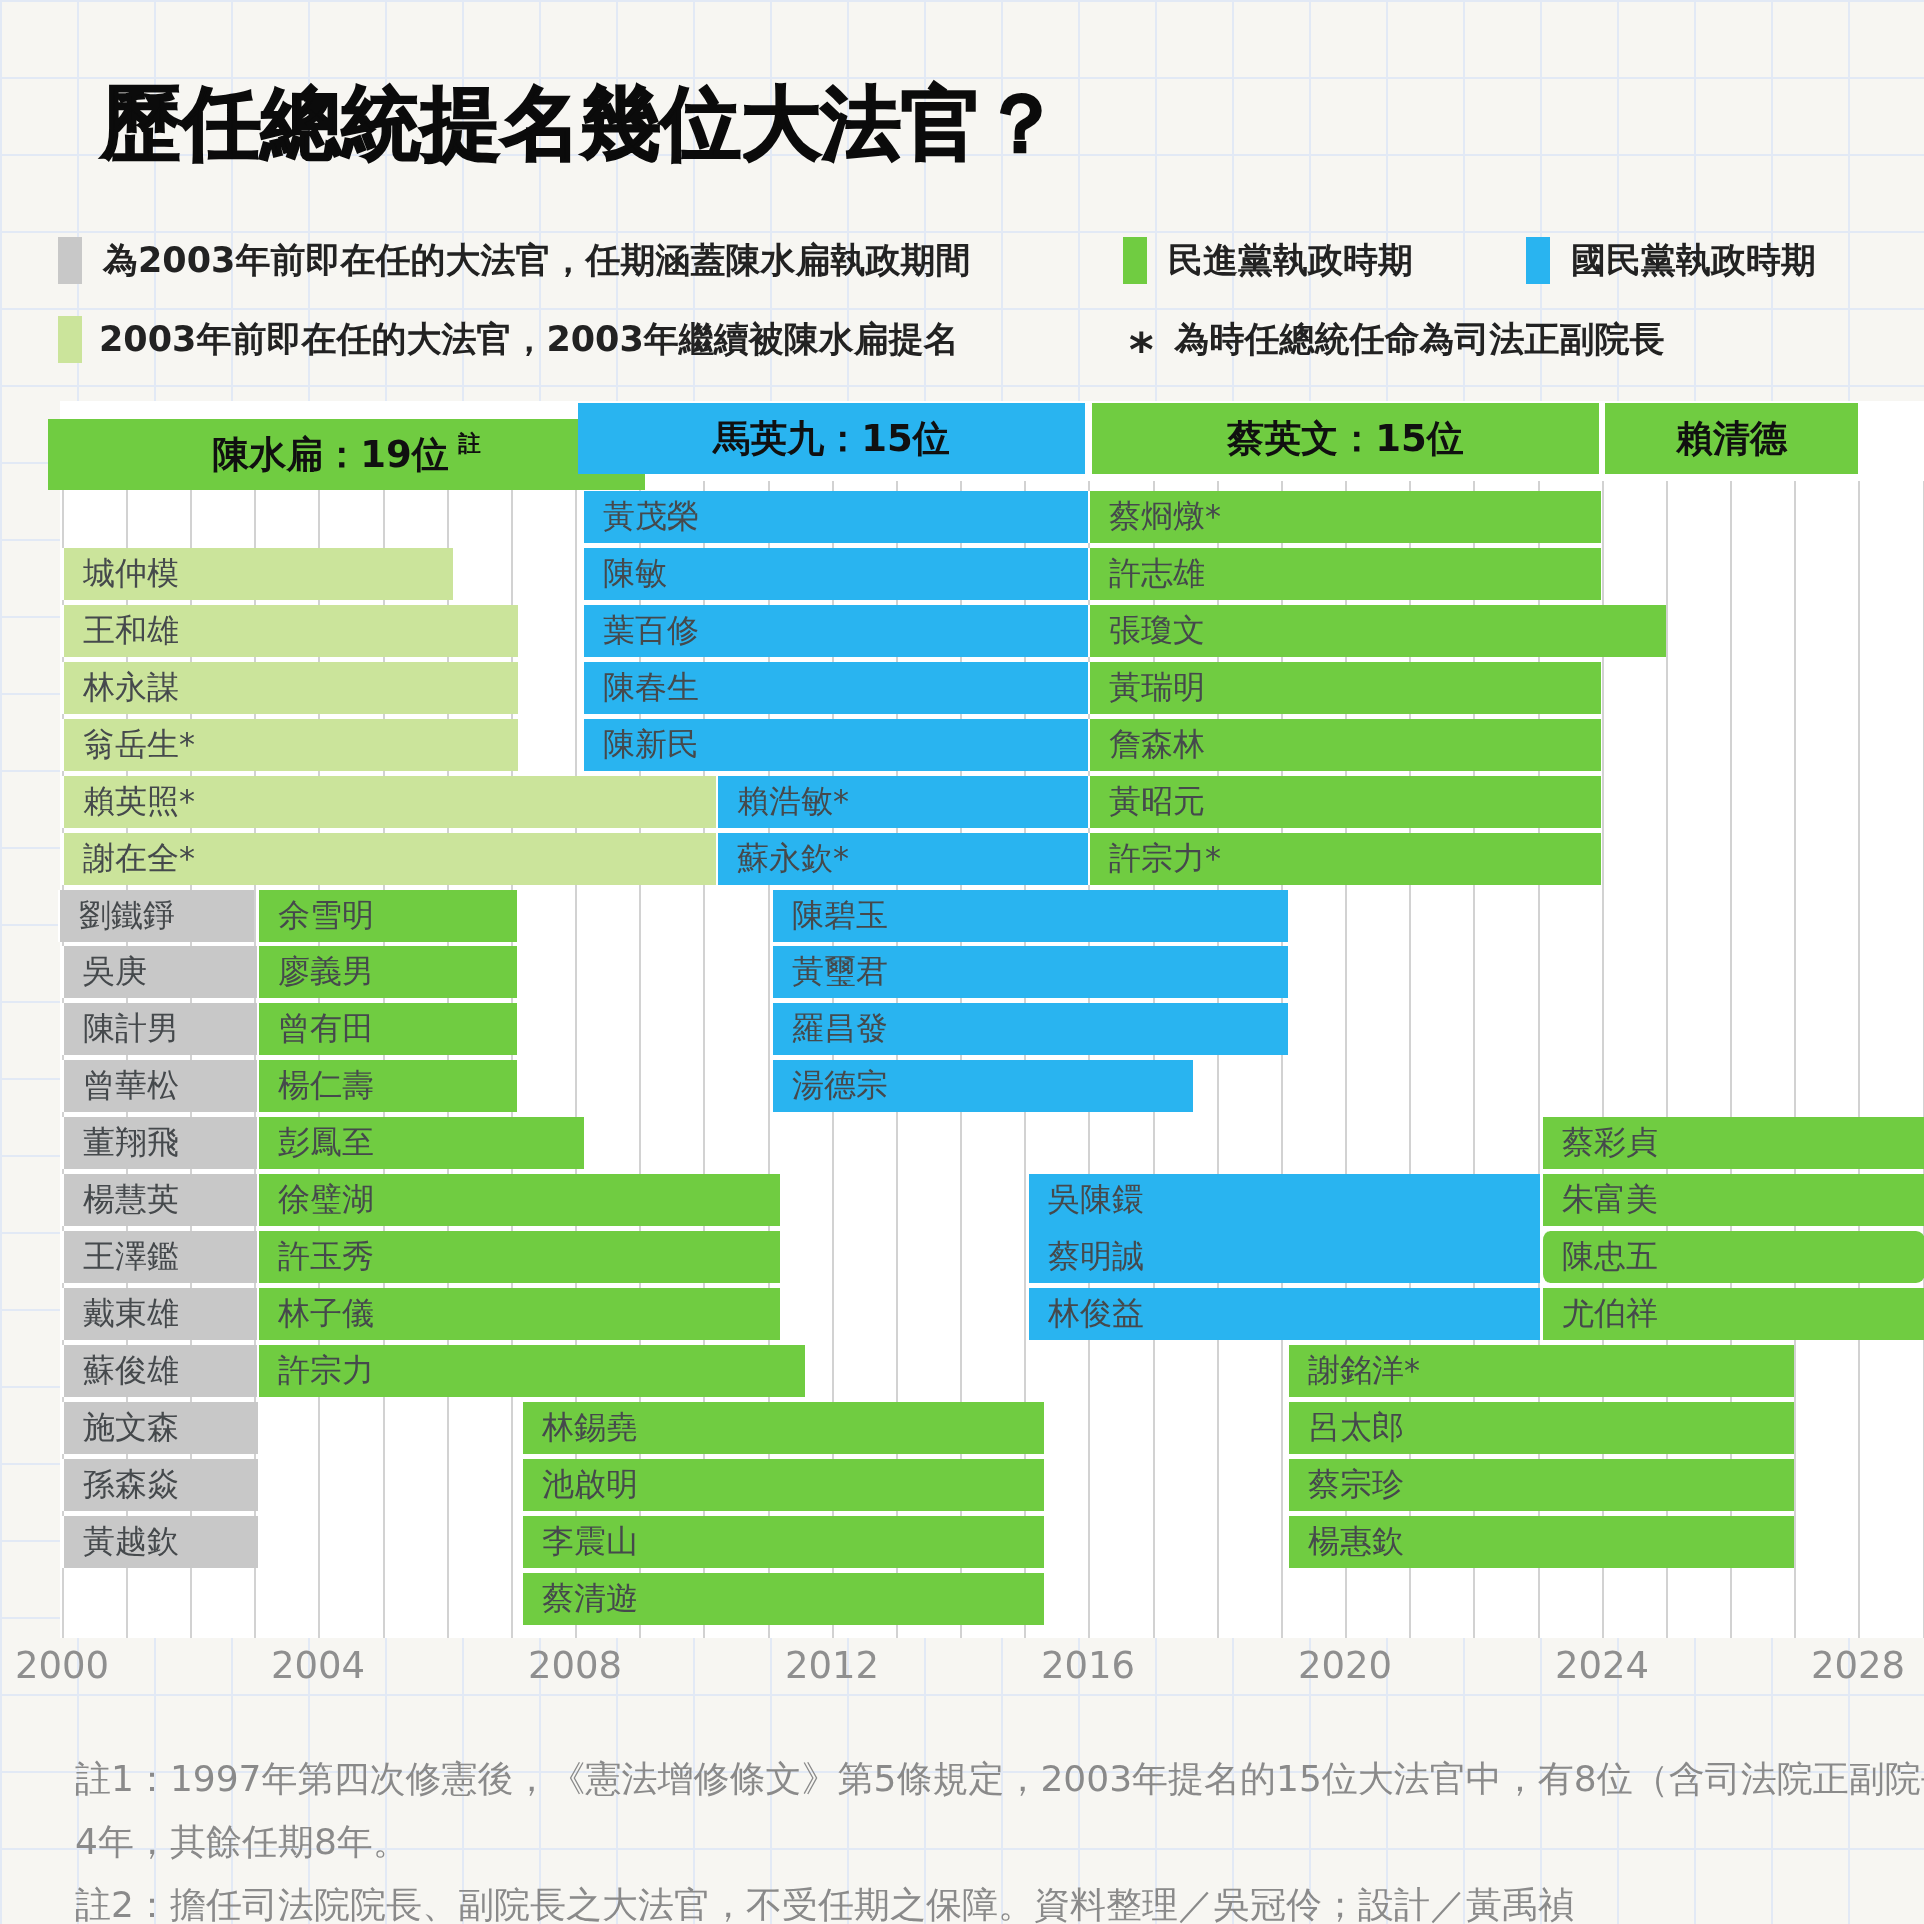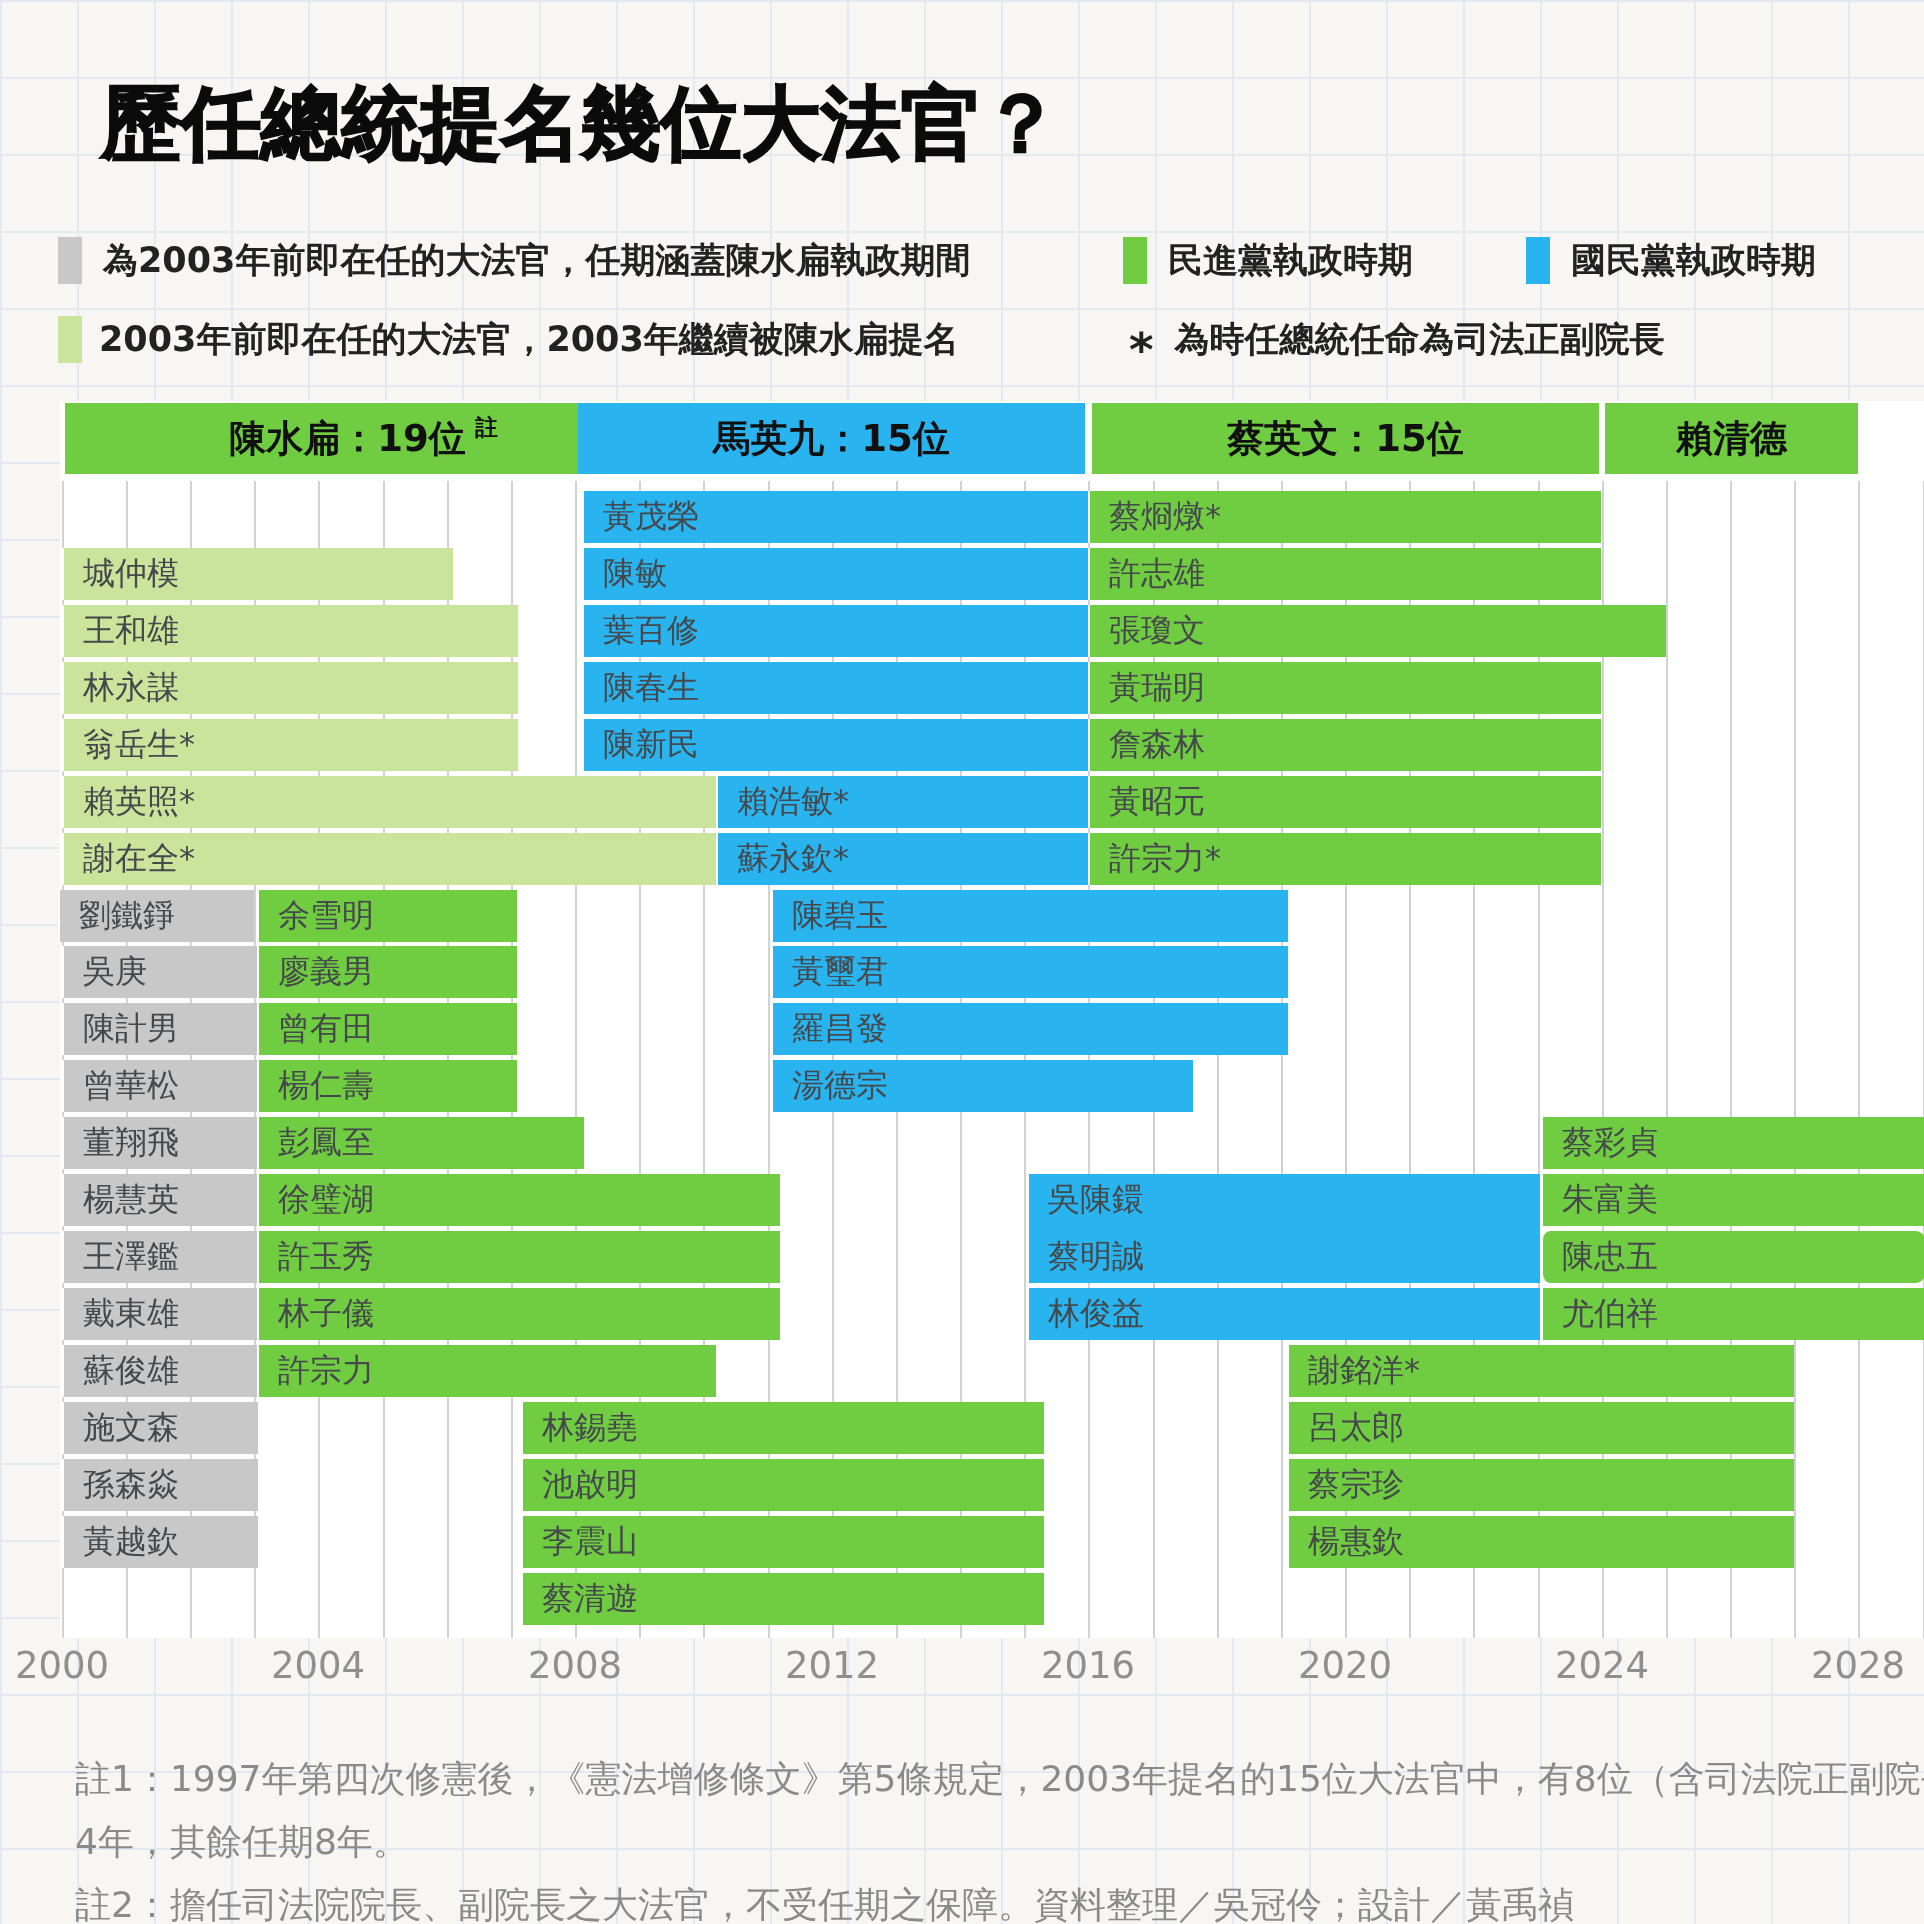--- a/index.html
+++ b/index.html
@@ -98,21 +98,21 @@
     <div class="gridline" style="left: 1473px;"></div>
     <div class="gridline" style="left: 1538px;"></div>
     <div class="gridline" style="left: 1602px;"></div>
     <div class="gridline" style="left: 1666px;"></div>
     <div class="gridline" style="left: 1730px;"></div>
     <div class="gridline" style="left: 1794px;"></div>
     <div class="gridline" style="left: 1858px;"></div>
     <div class="gridline" style="left: 1923px;"></div>
   </div>
 <div>
-    <div class="header-bar hb-green" style="left: 65px; width: 597px;">
+    <div class="header-bar hb-green" style="left: 48px; width: 597px; margin-top: 16px;">
       <span>陳水扁：19位</span>
       <span class="sup">註</span>
     </div>
     <div class="header-bar hb-blue" style="left: 578px; width: 507px;">
       <span>馬英九：15位</span>
     </div>
     <div class="header-bar hb-green" style="left: 1092px; width: 507px;">
       <span>蔡英文：15位</span>
     </div>
     <div class="header-bar hb-green" style="left: 1605px; width: 253px;">
@@ -162,21 +162,21 @@
     <div class="bar bg-green" style="left: 1541px; width: 384px; top: 1174px;">朱富美</div>
     <div class="bar bg-gray" style="left: 62px; width: 196px; top: 1231px;">王澤鑑</div>
     <div class="bar bg-green" style="left: 257px; width: 523px; top: 1231px;">許玉秀</div>
     <div class="bar bg-blue" style="left: 1027px; width: 513px; top: 1231px;">蔡明誠</div>
     <div class="bar bg-green" style="left: 1541px; width: 384px; top: 1231px; border-radius: 9px;">陳忠五</div>
     <div class="bar bg-gray" style="left: 62px; width: 196px; top: 1288px;">戴東雄</div>
     <div class="bar bg-green" style="left: 257px; width: 523px; top: 1288px;">林子儀</div>
     <div class="bar bg-blue" style="left: 1027px; width: 513px; top: 1288px;">林俊益</div>
     <div class="bar bg-green" style="left: 1541px; width: 384px; top: 1288px;">尤伯祥</div>
     <div class="bar bg-gray" style="left: 62px; width: 196px; top: 1345px;">蘇俊雄</div>
-    <div class="bar bg-green" style="left: 257px; width: 459px; top: 1345px;">許宗力</div>
+    <div class="bar bg-green" style="left: 257px; width: 548px; top: 1345px;">許宗力</div>
     <div class="bar bg-green" style="left: 1287px; width: 507px; top: 1345px;">謝銘洋*</div>
     <div class="bar bg-gray" style="left: 62px; width: 196px; top: 1402px;">施文森</div>
     <div class="bar bg-green" style="left: 521px; width: 523px; top: 1402px;">林錫堯</div>
     <div class="bar bg-green" style="left: 1287px; width: 507px; top: 1402px;">呂太郎</div>
     <div class="bar bg-gray" style="left: 62px; width: 196px; top: 1459px;">孫森焱</div>
     <div class="bar bg-green" style="left: 521px; width: 523px; top: 1459px;">池啟明</div>
     <div class="bar bg-green" style="left: 1287px; width: 507px; top: 1459px;">蔡宗珍</div>
     <div class="bar bg-gray" style="left: 62px; width: 196px; top: 1516px;">黃越欽</div>
     <div class="bar bg-green" style="left: 521px; width: 523px; top: 1516px;">李震山</div>
     <div class="bar bg-green" style="left: 1287px; width: 507px; top: 1516px;">楊惠欽</div>

